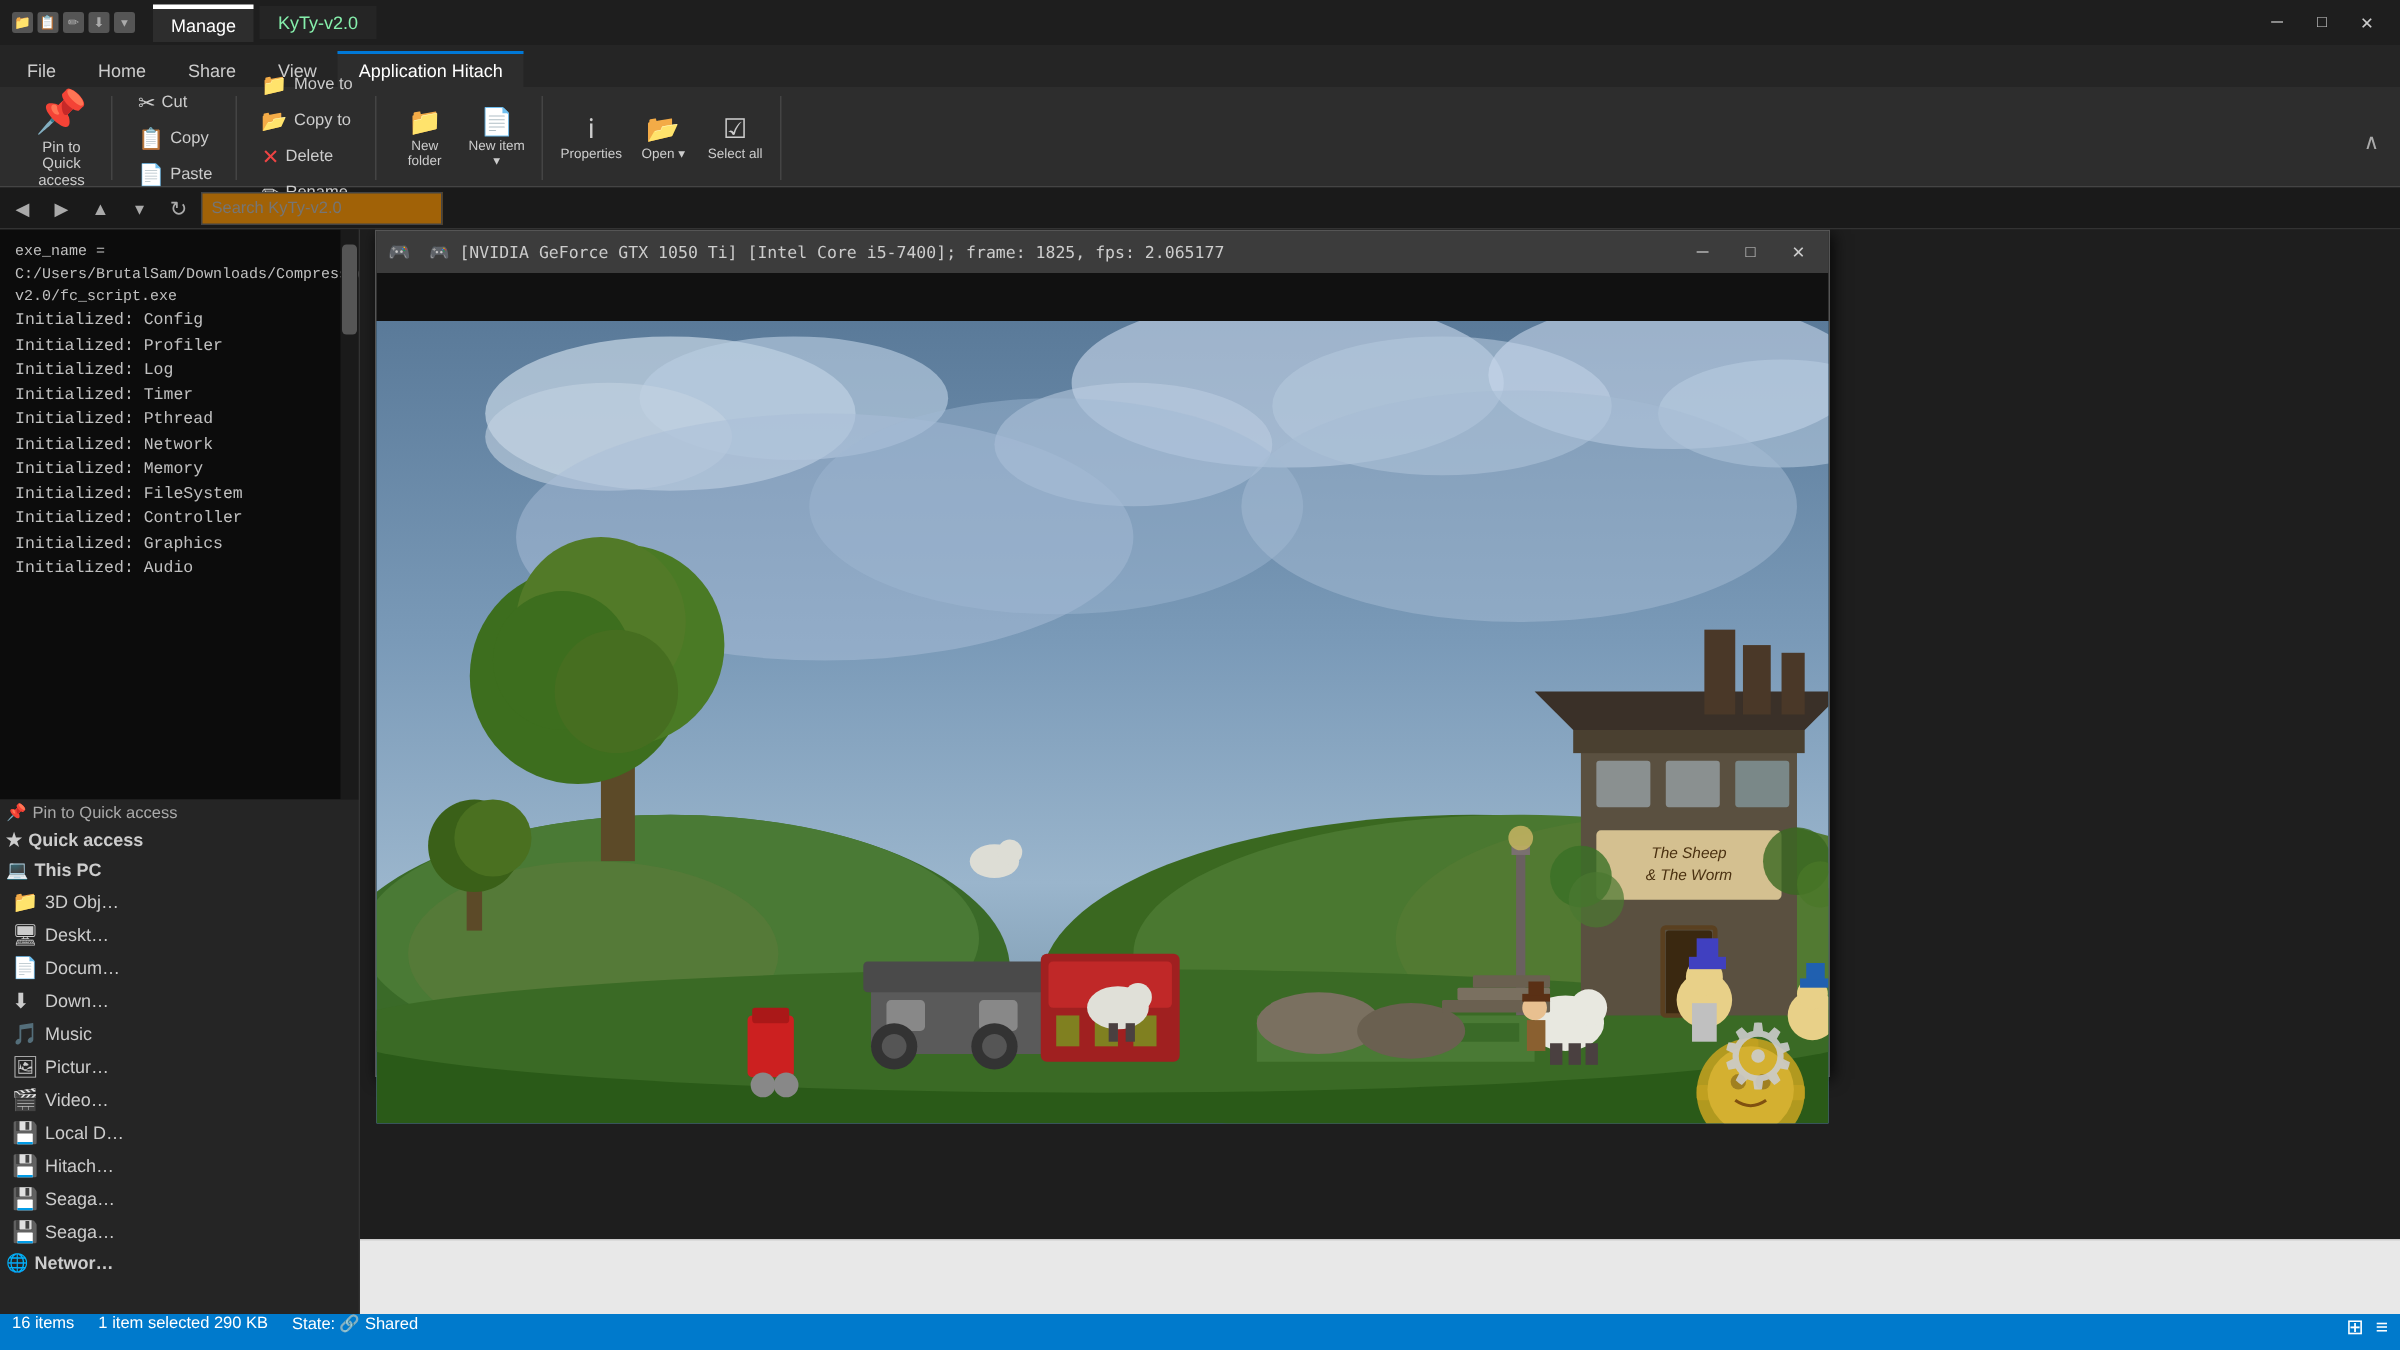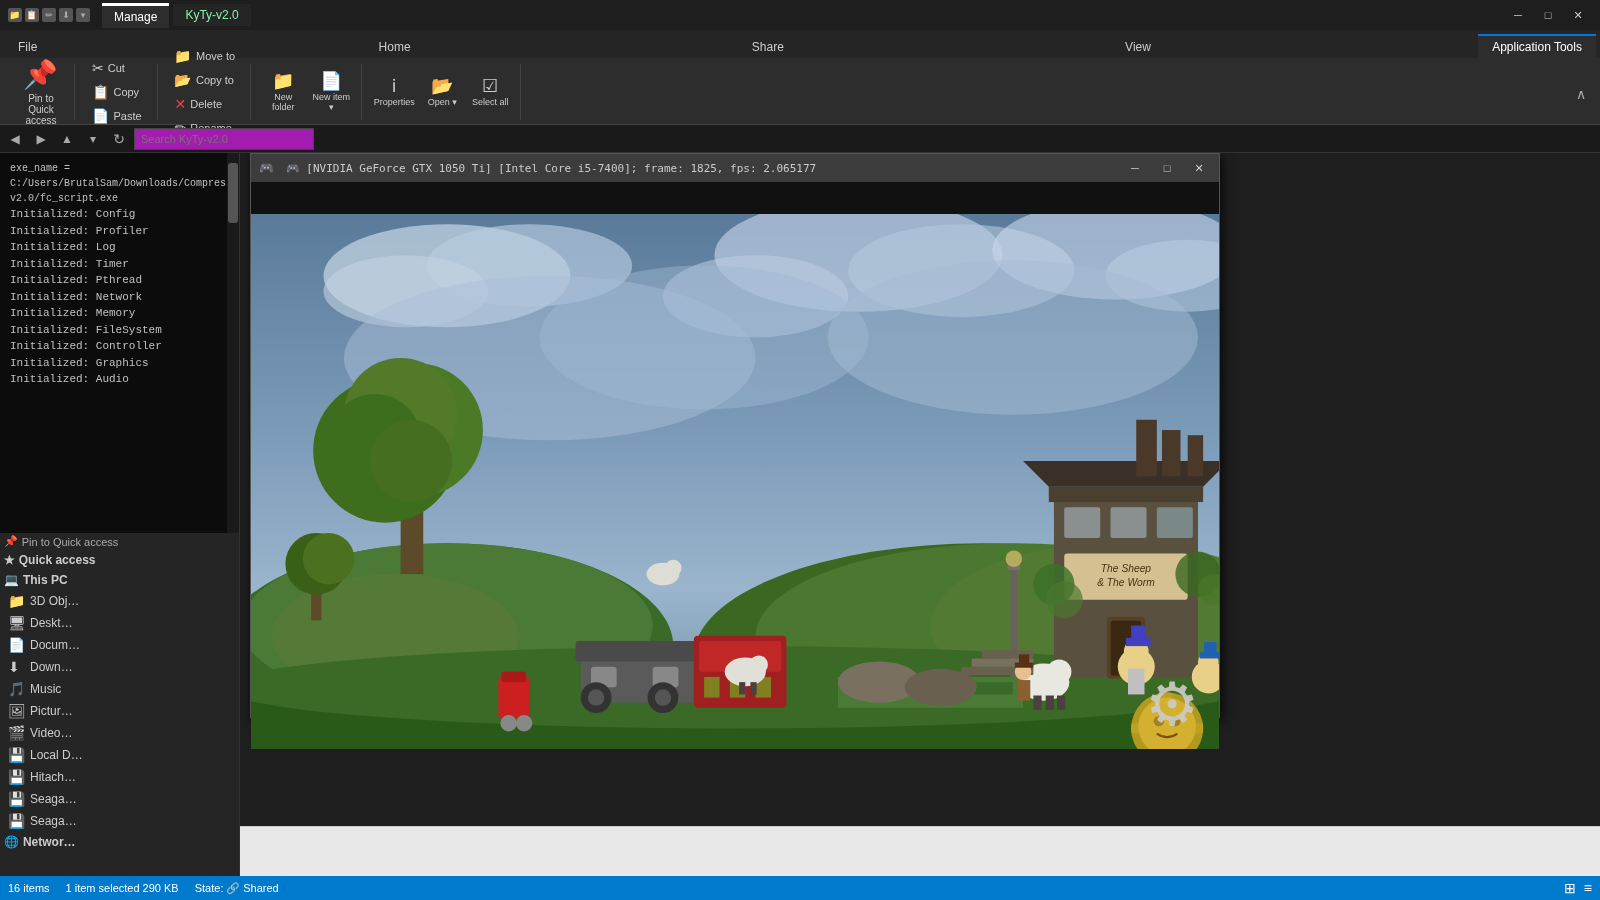--- a/index.html
+++ b/index.html
@@ -74,21 +74,20 @@
       height: 95px;
       background: #2d2d2d;
       border-bottom: 1px solid #444;
     }
     .ribbon-tabs {
       height: 28px;
       display: flex;
       align-items: flex-end;
       padding: 0 4px;
       background: #252525;
-      justify-content: space-between;
     }
     .ribbon-tab {
       padding: 4px 14px;
       font-size: 12px;
       color: #ccc;
       cursor: pointer;
       background: transparent;
       border: none;
     }
     .ribbon-tab.active {
@@ -173,23 +172,23 @@
       flex: 1;
       height: 22px;
       background: #0a0a0a;
       border: 1px solid #444;
       color: #ccc;
       font-size: 11px;
       padding: 0 6px;
       outline: none;
     }
     .search-box {
-      width: 180px;
+      width: 161px;
       height: 22px;
-      background: #a21caf;
+      background: #a16207;
       border: 1px solid #444;
       color: #ccc;
       font-size: 11px;
       padding: 0 6px;
       outline: none;
     }
     .refresh-btn {
       width: 22px;
       height: 22px;
       background: transparent;
@@ -312,21 +311,21 @@
       position: relative;
       overflow: hidden;
       margin-top: 32px;
     }
 
     
     .status-bar {
       height: 24px;
       background: #007acc;
       display: flex;
-      align-items: center;
+      align-items: flex-start;
       padding: 0 8px;
       font-size: 11px;
       color: #fff;
       gap: 16px;
     }
     .status-right {
       margin-left: auto;
       display: flex;
       gap: 8px;
       align-items: center;
@@ -381,21 +380,21 @@
     <button class="win-btn close">✕</button>
   </div>
 </div>
 
 <div class="ribbon">
   <div class="ribbon-tabs">
     <button class="ribbon-tab">File</button>
     <button class="ribbon-tab">Home</button>
     <button class="ribbon-tab">Share</button>
     <button class="ribbon-tab">View</button>
-    <button class="ribbon-tab active">Application Tools</button>
+    <button class="ribbon-tab active">Application Hitach</button>
   </div>
   <div class="ribbon-content">
 
     <div class="ribbon-group">
       <div style="display:flex;flex-direction:column;align-items:center;gap:2px">
         <div style="font-size:28px;color:#f0c060;">📌</div>
         <span style="font-size:10px;color:#ccc;text-align:center;max-width:50px">Pin to Quick access</span>
       </div>
     </div>
 

